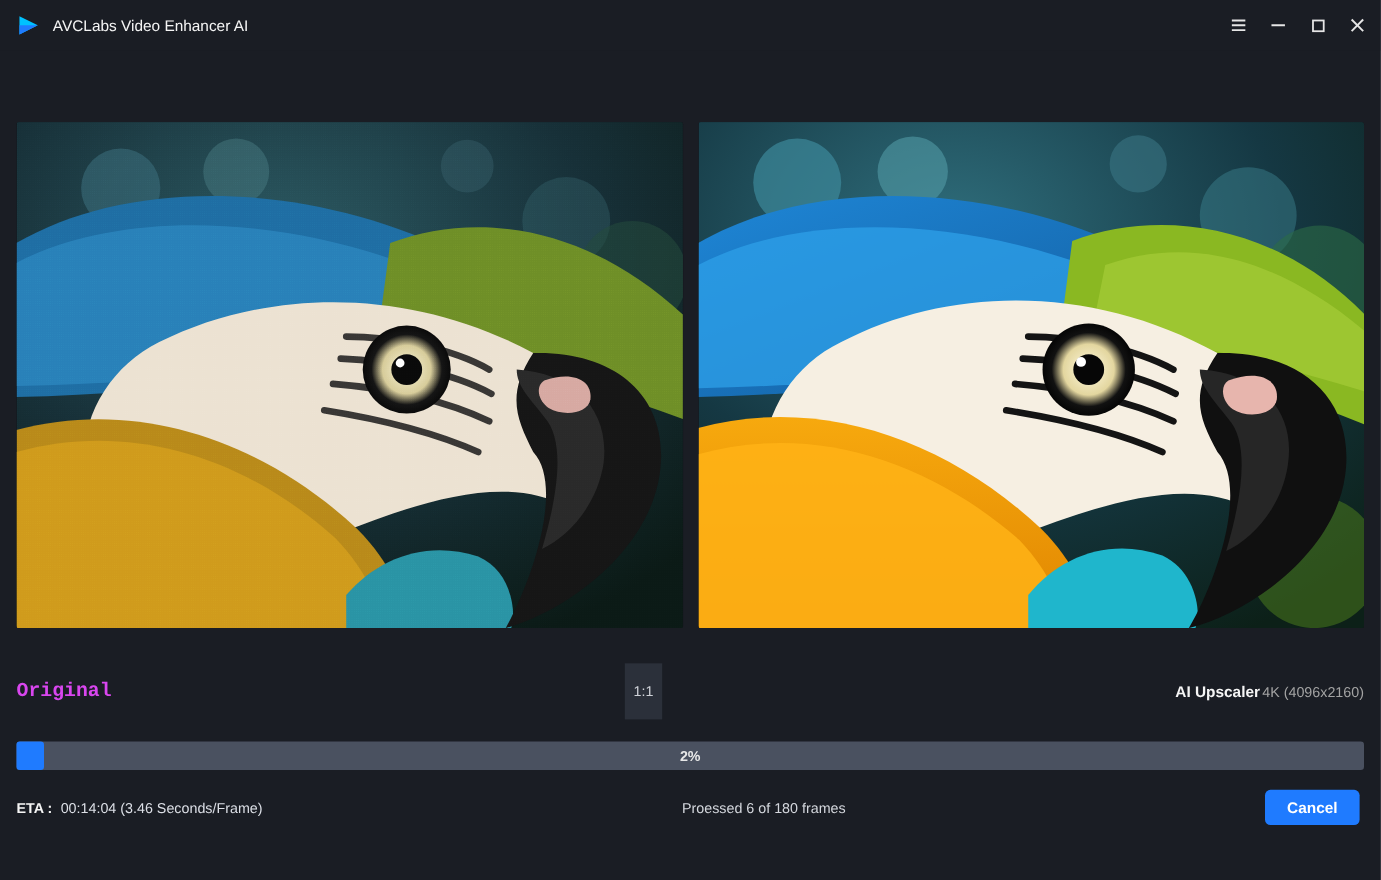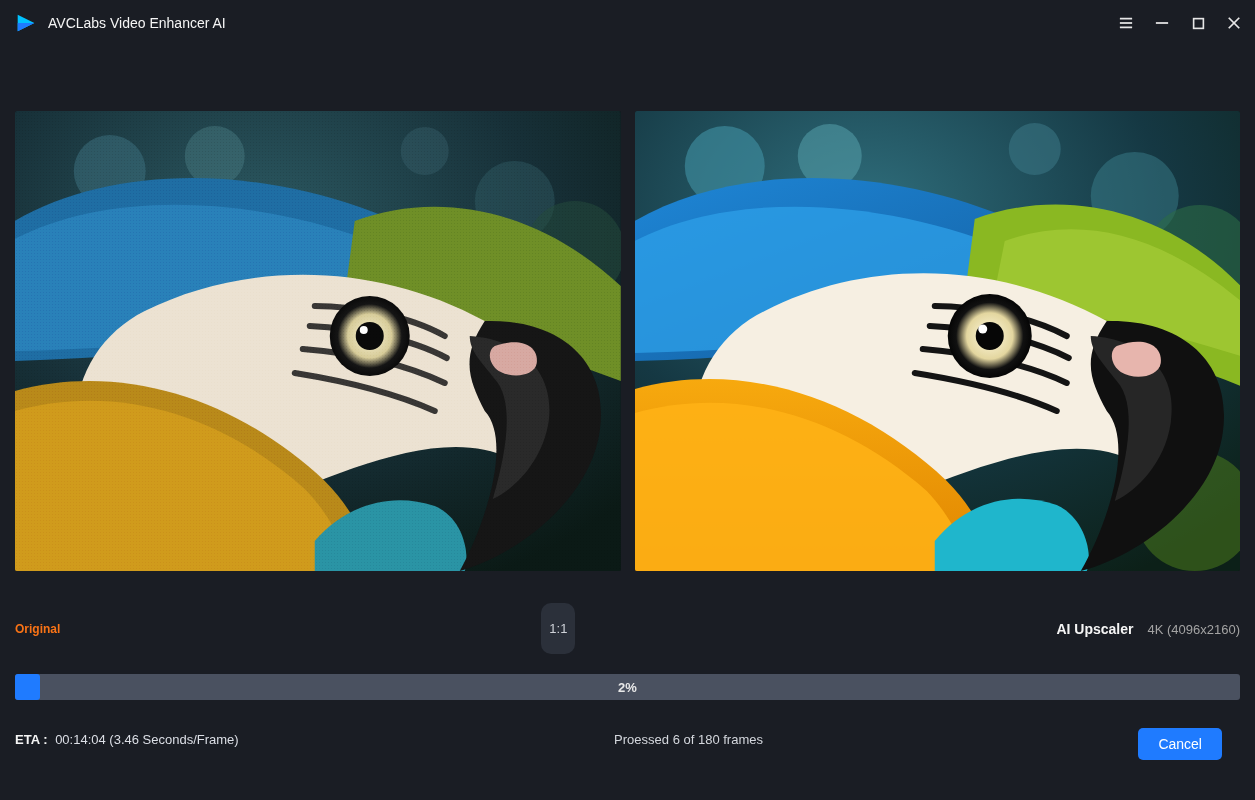--- a/index.html
+++ b/index.html
@@ -24,38 +24,38 @@
     content:""; position:absolute; inset:0;
     background-image:
       radial-gradient(rgba(255,255,255,.07) 0.5px, transparent 0.5px),
       radial-gradient(rgba(0,0,0,.10) 0.5px, transparent 0.5px);
     background-size: 2px 2px, 3px 3px;
     mix-blend-mode: overlay; pointer-events:none;
   }
 
   
   .labels-row { display: flex; align-items: center; justify-content: space-between; padding: 18px 15px 0 15px; }
-  .left-label { font-size: 12px; font-weight: 600; color: #f97316; }
-  .center-badge { font-size: 13px; color: #cfd2d8; background: #2b303a; border-radius: 10px; padding: 18px 8px; }
-  .right-label { display: flex; align-items: baseline; gap: 14px; }
+  .left-label { font-size: 18px; font-weight: 600; color: #d946ef; font-family: Liberation Mono, monospace; }
+  .center-badge { font-size: 13px; color: #cfd2d8; background: #2b303a; border-radius: 0; padding: 18px 8px; }
+  .right-label { display: flex; align-items: baseline; gap: 2px; }
   .right-label .mode { font-size: 14px; font-weight: 700; color: #f5f5f5; }
   .right-label .res  { font-size: 13px; color: #a3a3a3; }
 
   
   .progress-row { padding: 20px 15px 0 15px; }
   .progress-outer { position: relative; height: 26px; background: #4a5160; border-radius: 3px; }
   .progress-inner { position: absolute; top: 0; left: 0; height: 100%; width: 3%; background: #1f7bff; border-radius: 3px; }
   .progress-text  { position: absolute; inset: 0; display: flex; align-items: center; justify-content: center; font-size: 13px; font-weight: 600; color: #e8e8e8; }
 
   
-  .status-row { display: flex; align-items: center; justify-content: space-between; padding: 18px 33px 0 15px; gap: 34px; }
+  .status-row { display: flex; align-items: center; justify-content: space-between; padding: 18px 19px 0 15px; gap: 34px; }
   .eta { font-size: 13px; color: #dcdfe6; }
   .eta b { font-weight: 700; color: #f5f5f5; margin-right: 4px; }
   .processed-text { font-size: 13px; color: #d4d7dd; }
-  .cancel-btn { background: #1f7bff; color: #fff; font-size: 14px; font-weight: 400; border: none; border-radius: 5px; padding: 8px 20px; cursor: pointer; margin-top: 10px; }
+  .cancel-btn { background: #1f7bff; color: #fff; font-size: 14px; font-weight: 700; border: none; border-radius: 5px; padding: 8px 20px; cursor: pointer; }
 </style>
 </head>
 <body>
 
 <div class="app">
 
   <div class="titlebar">
     <div class="titlebar-left">
       <span class="app-logo">
         <svg viewBox="0 0 24 24">

